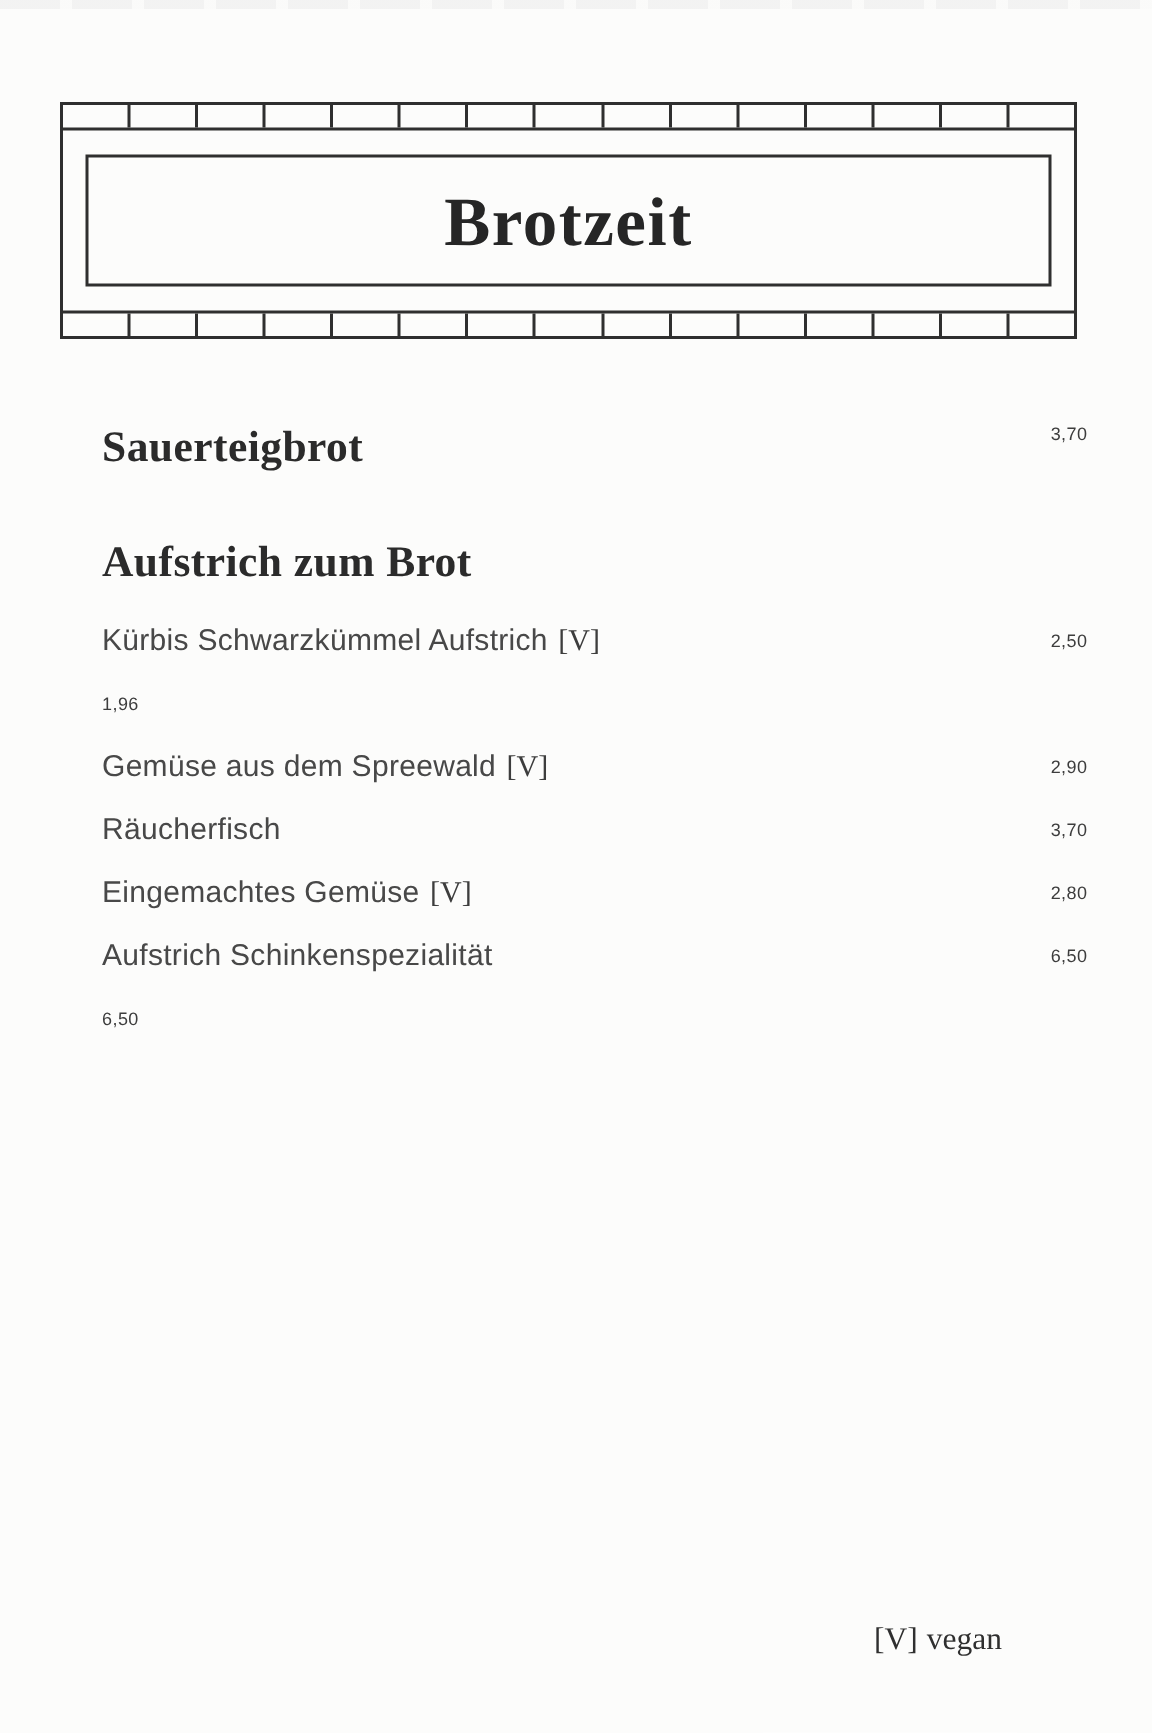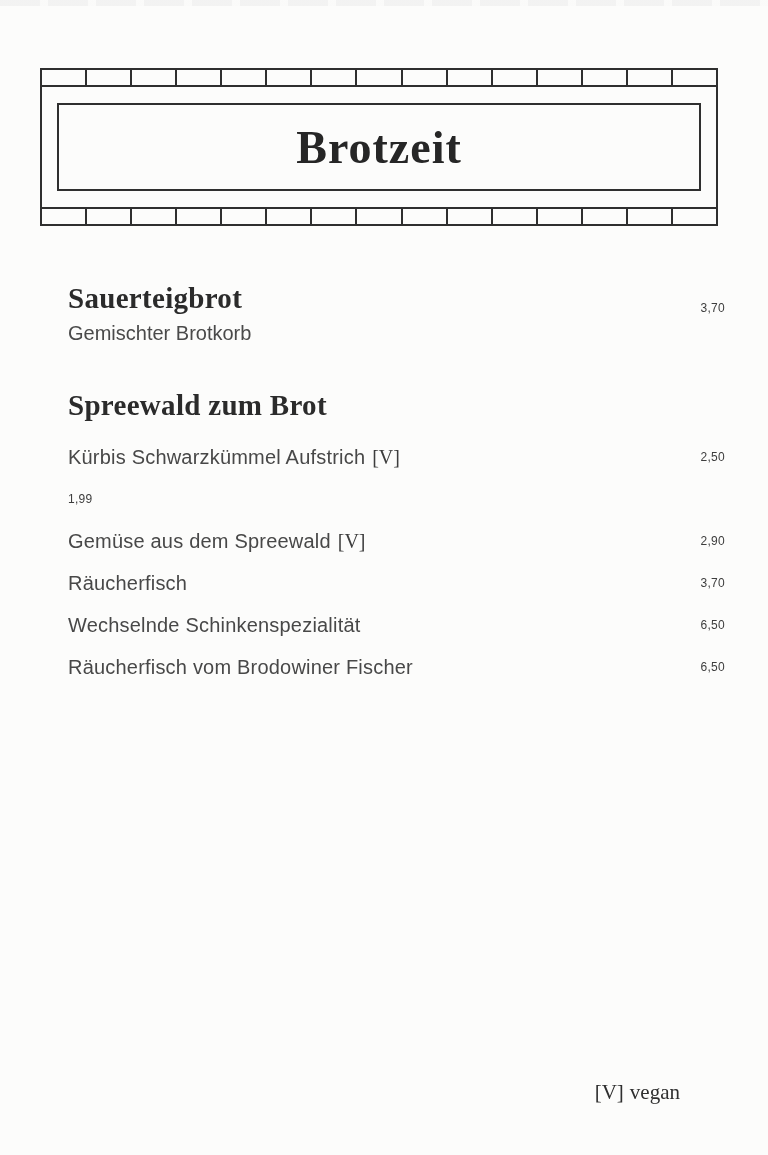--- a/index.html
+++ b/index.html
@@ -51,21 +51,21 @@
     font-weight:600;
     font-size:46px;
     letter-spacing:1px;
     color:var(--ink);
   }
   
   .content{
     position:absolute;top:226px;left:68px;right:43px;
   }
   .sec-row{
-    display:flex;justify-content:space-between;align-items:flex-end;
+    display:flex;justify-content:space-between;align-items:flex-start;
   }
   .sec-title{
     font-family:"Liberation Serif","DejaVu Serif",serif;
     font-weight:600;
     font-size:29px;
     color:#2b2b2b;
     letter-spacing:.3px;
   }
   .price{
     font-size:12px;color:#3d3d3d;letter-spacing:.3px;
@@ -84,21 +84,21 @@
   .item-name{
     font-size:20px;color:#484848;letter-spacing:.2px;
   }
   .vmark{
     font-family:"Liberation Serif","DejaVu Serif",serif;
     font-size:20px;color:#3d3d3d;
     margin-left:7px;
   }
   
   .legend{
-    position:absolute;top:1080px;right:88px;
+    position:absolute;top:1080px;right:100px;
     font-family:"Liberation Serif","DejaVu Serif",serif;
     font-size:21px;color:#2f2f2f;
   }
   .legend .vmark{margin-left:0;margin-right:6px;font-size:21px;color:#2f2f2f;}
 </style>
 </head>
 <body>
 
 <div class="page">
 
@@ -146,56 +146,58 @@
       </div>
   </div>
 
   <div class="content">
 
     <div class="sec1">
       <div class="sec-row">
         <span class="sec-title">Sauerteigbrot</span>
         <span class="price">3,70</span>
       </div>
-      <div class="subtitle">Gemischter Brotkorb</div>
     </div>
 
     <div class="sec2">
-      <div class="sec-title">Spreewald zum Brot</div>
+      <div class="sec-title">Aufstrich zum Brot</div>
     </div>
 
     <div class="items">
 
       <div class="item-row">
         <span><span class="item-name">Kürbis Schwarzkümmel Aufstrich</span><span class="vmark">[V]</span></span>
         <span class="price">2,50</span>
       </div>
 
       <div class="item-row">
-        <span class="price">1,99</span>
+        <span class="price">1,96</span>
       </div>
 
       <div class="item-row">
         <span><span class="item-name">Gemüse aus dem Spreewald</span><span class="vmark">[V]</span></span>
         <span class="price">2,90</span>
       </div>
 
       <div class="item-row">
         <span><span class="item-name">Räucherfisch</span></span>
         <span class="price">3,70</span>
       </div>
 
-
-      <div class="item-row">
-        <span><span class="item-name">Wechselnde Schinkenspezialität</span></span>
+      <div class="item-row">
+        <span><span class="item-name">Eingemachtes Gemüse</span><span class="vmark">[V]</span></span>
+        <span class="price">2,80</span>
+      </div>
+
+      <div class="item-row">
+        <span><span class="item-name">Aufstrich Schinkenspezialität</span></span>
         <span class="price">6,50</span>
       </div>
 
       <div class="item-row">
-        <span><span class="item-name">Räucherfisch vom Brodowiner Fischer</span></span>
         <span class="price">6,50</span>
       </div>
 
     </div>
   </div>
 
   <div class="legend">
     <span class="vmark">[V]</span><span>vegan</span>
   </div>
 

